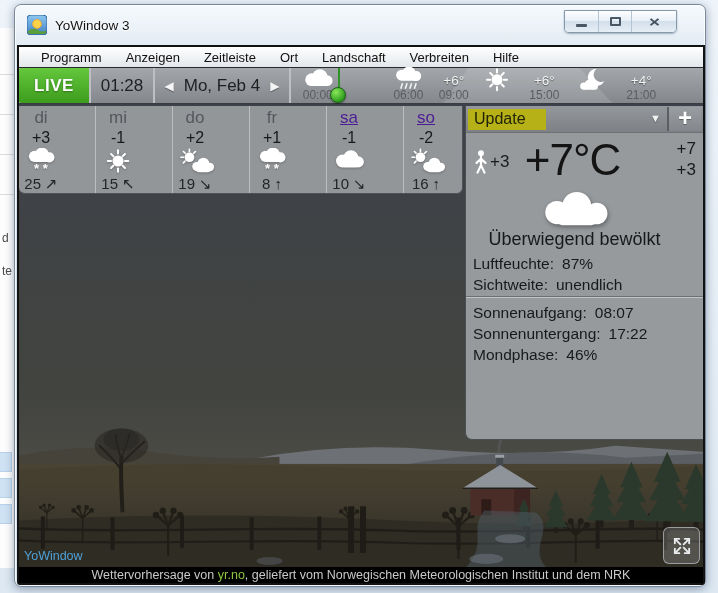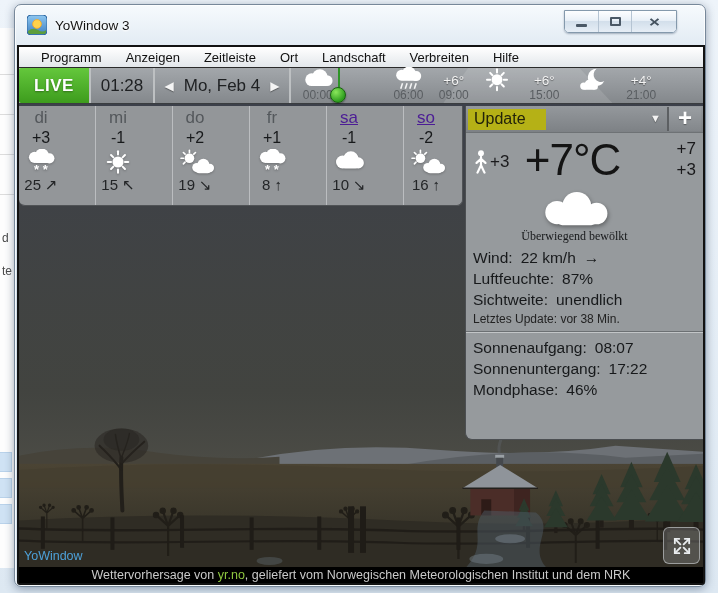--- a/index.html
+++ b/index.html
@@ -55,21 +55,21 @@
   .tl-time { position:absolute; bottom:1px; transform:translateX(-50%); font-size:12px; color:#595d61; }
   .tl-line { position:absolute; left:11.5%; top:0; bottom:9px; width:2px; background:#2e9427; }
   .tl-knob { position:absolute; left:11.5%; bottom:0; width:16px; height:16px; transform:translateX(-50%); border-radius:50%;
     background:radial-gradient(circle at 35% 30%,#8ae75b,#2f9e1f 70%); border:1px solid #19610f; box-shadow:0 1px 2px rgba(0,0,0,.4); }
 
   
   .scene { position:relative; flex:1; background:#3c3f3a; overflow:hidden; }
   .scene svg.landscape { position:absolute; inset:0; width:100%; height:100%; }
 
   
-  .strip { position:absolute; left:0; top:2px; width:444px; height:100px; display:flex;
+  .strip { position:absolute; left:0; top:2px; width:444px; height:88px; display:flex;
     background:rgba(150,153,156,.97); border:1px solid #505356; border-top:none; border-left:none; border-radius:0 0 6px 6px; overflow:hidden;gap:32px; }
   .fcol { width:47px; height:100%; border-left:1px solid rgba(220,222,224,.55); display:flex; flex-direction:column; align-items:center; }
   .fcol:first-child { border-left:none; }
   .fday { font-size:17px; color:#54585c; line-height:21px; margin-top:1px; }
   .fcol.weekend .fday { color:#b& } 
   .fcol.weekend .fday { color:#4c1d95;text-decoration:underline; }
   .ftemp { font-size:16px; color:#17191b; line-height:20px; }
   .ficon { height:27px; width:44px; display:flex; align-items:center; justify-content:center; }
   .ficon svg { width:42px; height:26px; filter:drop-shadow(0 1px 1px rgba(0,0,0,.25)); }
   .fwind { font-size:15px; color:#232527; line-height:19px; display:flex; gap:4px; align-items:center; }
@@ -87,21 +87,21 @@
   .dd-arrow { position:absolute; right:42px; top:6px; color:#f2f2f2; font-size:11px; text-shadow:0 1px 1px rgba(0,0,0,.4); }
   .add-btn { position:absolute; right:2px; top:1px; width:34px; height:24px; background:linear-gradient(180deg,#9a9ea2,#83878b); border-left:2px solid #5c5f62; color:#fff; font-size:24px; font-weight:bold; line-height:22px; text-align:center; text-shadow:0 1px 1px rgba(0,0,0,.35); }
 
   .cur { position:relative; height:56px; margin-top:2px; }
   .big-temp { position:absolute; left:0; right:24px; text-align:center; top:0; font-size:44px; color:#141414; letter-spacing:-1px; }
   .feels { position:absolute; left:9px; top:15px; display:flex; align-items:center; gap:3px; font-size:17px; color:#1a1a1c; }
   .feels svg { width:12px; height:24px; }
   .hilo { position:absolute; right:7px; top:3px; font-size:17px; line-height:21px; color:#1a1a1c; text-align:left; }
   .big-cloud { margin:0 auto; width:110px; height:36px; transform:translateX(-10px); }
   .big-cloud svg { width:100%; height:100%; filter:drop-shadow(1px 2px 2px rgba(0,0,0,.35)); }
-  .condition { text-align:center; font-size:12px; margin-top:2px; transform:translateX(-10px);font-family:Liberation Serif, serif; }
+  .condition { text-align:center; font-size:18px; margin-top:2px; transform:translateX(-10px); }
   .details { padding:3px 4px 0 7px; }
   .drow { font-size:15.5px; line-height:21px; white-space:nowrap; }
   .drow .dval { margin-left:8px; }
   .drow .darr { margin-left:8px; }
   .update-row { font-size:12px; line-height:16px; padding:1px 0 3px 7px; color:#222; }
   .panel-divider { border-top:1px solid #6c7073; border-bottom:1px solid #c2c5c7; height:2px; margin:1px 0 3px 0; }
   .astro { padding:1px 4px 0 7px; }
 
   .watermark { position:absolute; left:5px; bottom:4px; font-size:12.5px; color:#4da0d8; text-decoration:none; }
   .fs-btn { position:absolute; right:3px; bottom:3px; width:37px; height:37px; border-radius:6px;
@@ -556,26 +556,22 @@
                   <circle cx="57" cy="17" r="16"></circle>
                   <circle cx="79" cy="25" r="12"></circle>
               <rect x="33" y="22" width="48" height="16" rx="8"></rect>
             </g>
               </svg>
           </div>
 
           <div class="condition">Überwiegend bewölkt</div>
 
           <div class="details">
-            <div class="drow"><span>Wind:</span><span class="dval">22 km/h</span><span class="darr">→</span></div>
             <div class="drow"><span>Luftfeuchte:</span><span class="dval">87%</span></div>
             <div class="drow"><span>Sichtweite:</span><span class="dval">unendlich</span></div>
-          </div>
-          <div class="update-row">
-            <span>Letztes Update:</span> <span>vor 38 Min.</span>
           </div>
 
           <div class="panel-divider"></div>
 
           <div class="astro">
             <div class="drow"><span>Sonnenaufgang:</span><span class="dval">08:07</span></div>
             <div class="drow"><span>Sonnenuntergang:</span><span class="dval">17:22</span></div>
             <div class="drow"><span>Mondphase:</span><span class="dval">46%</span></div>
           </div>
         </div>

